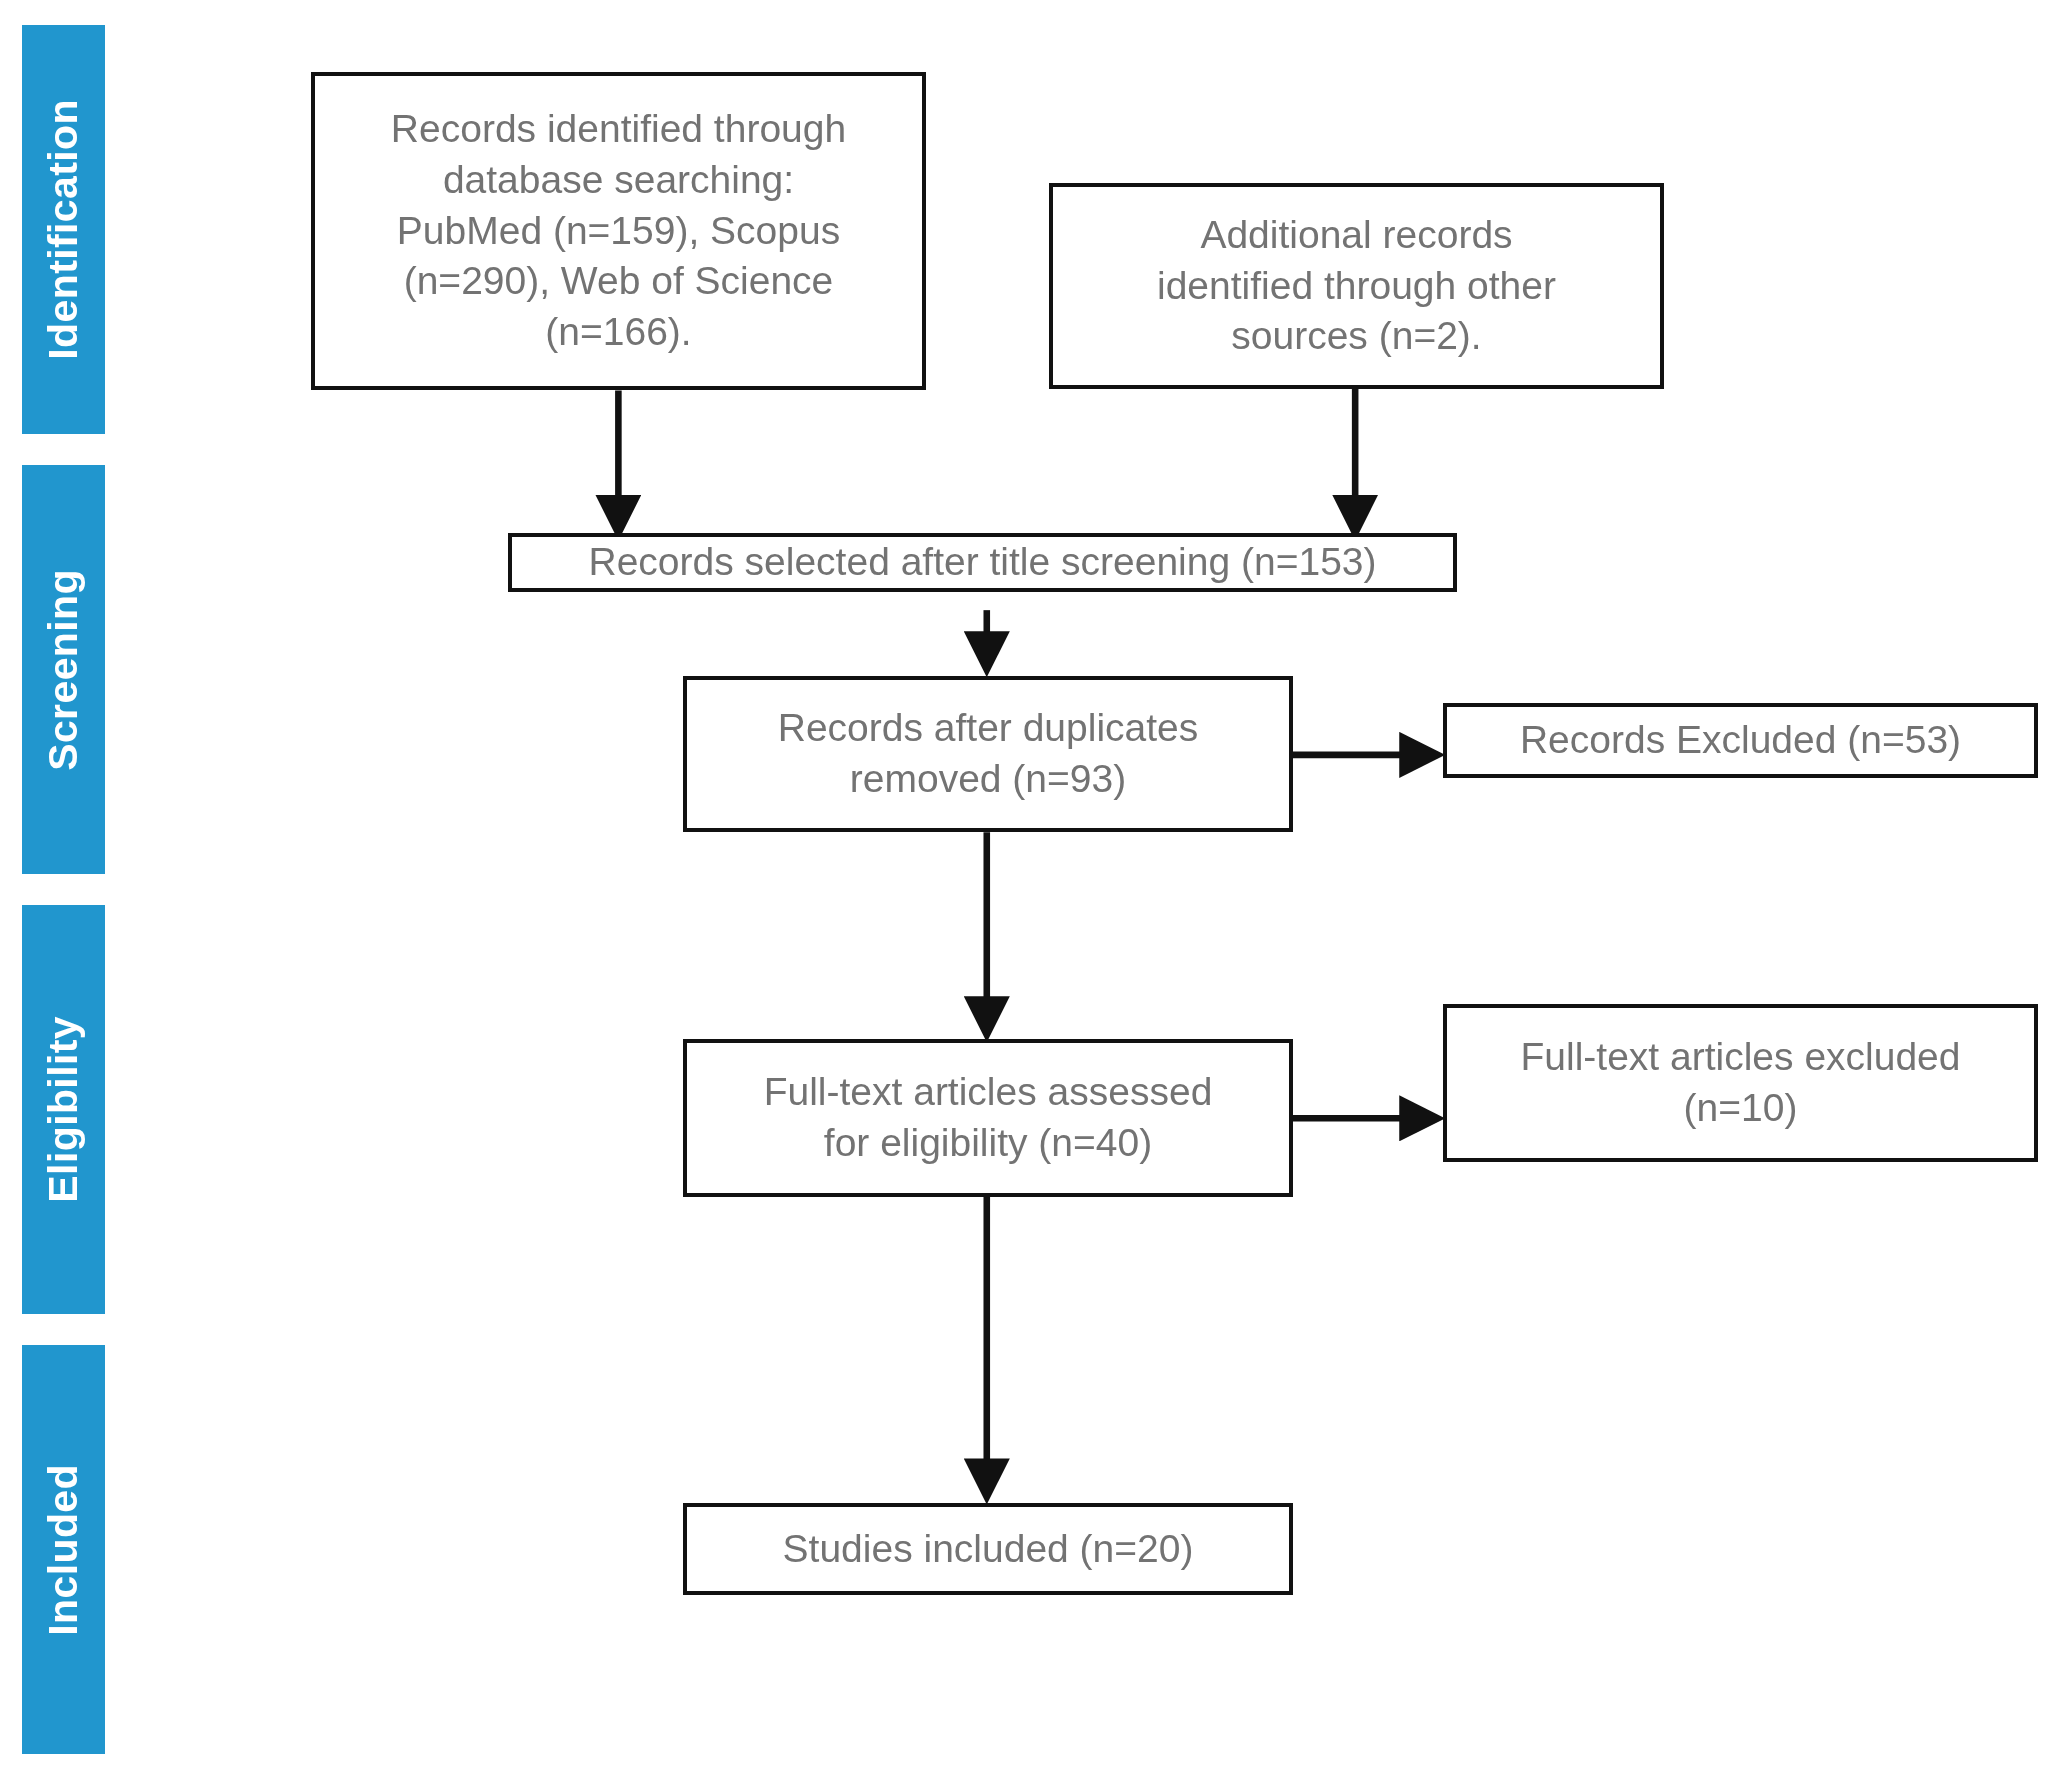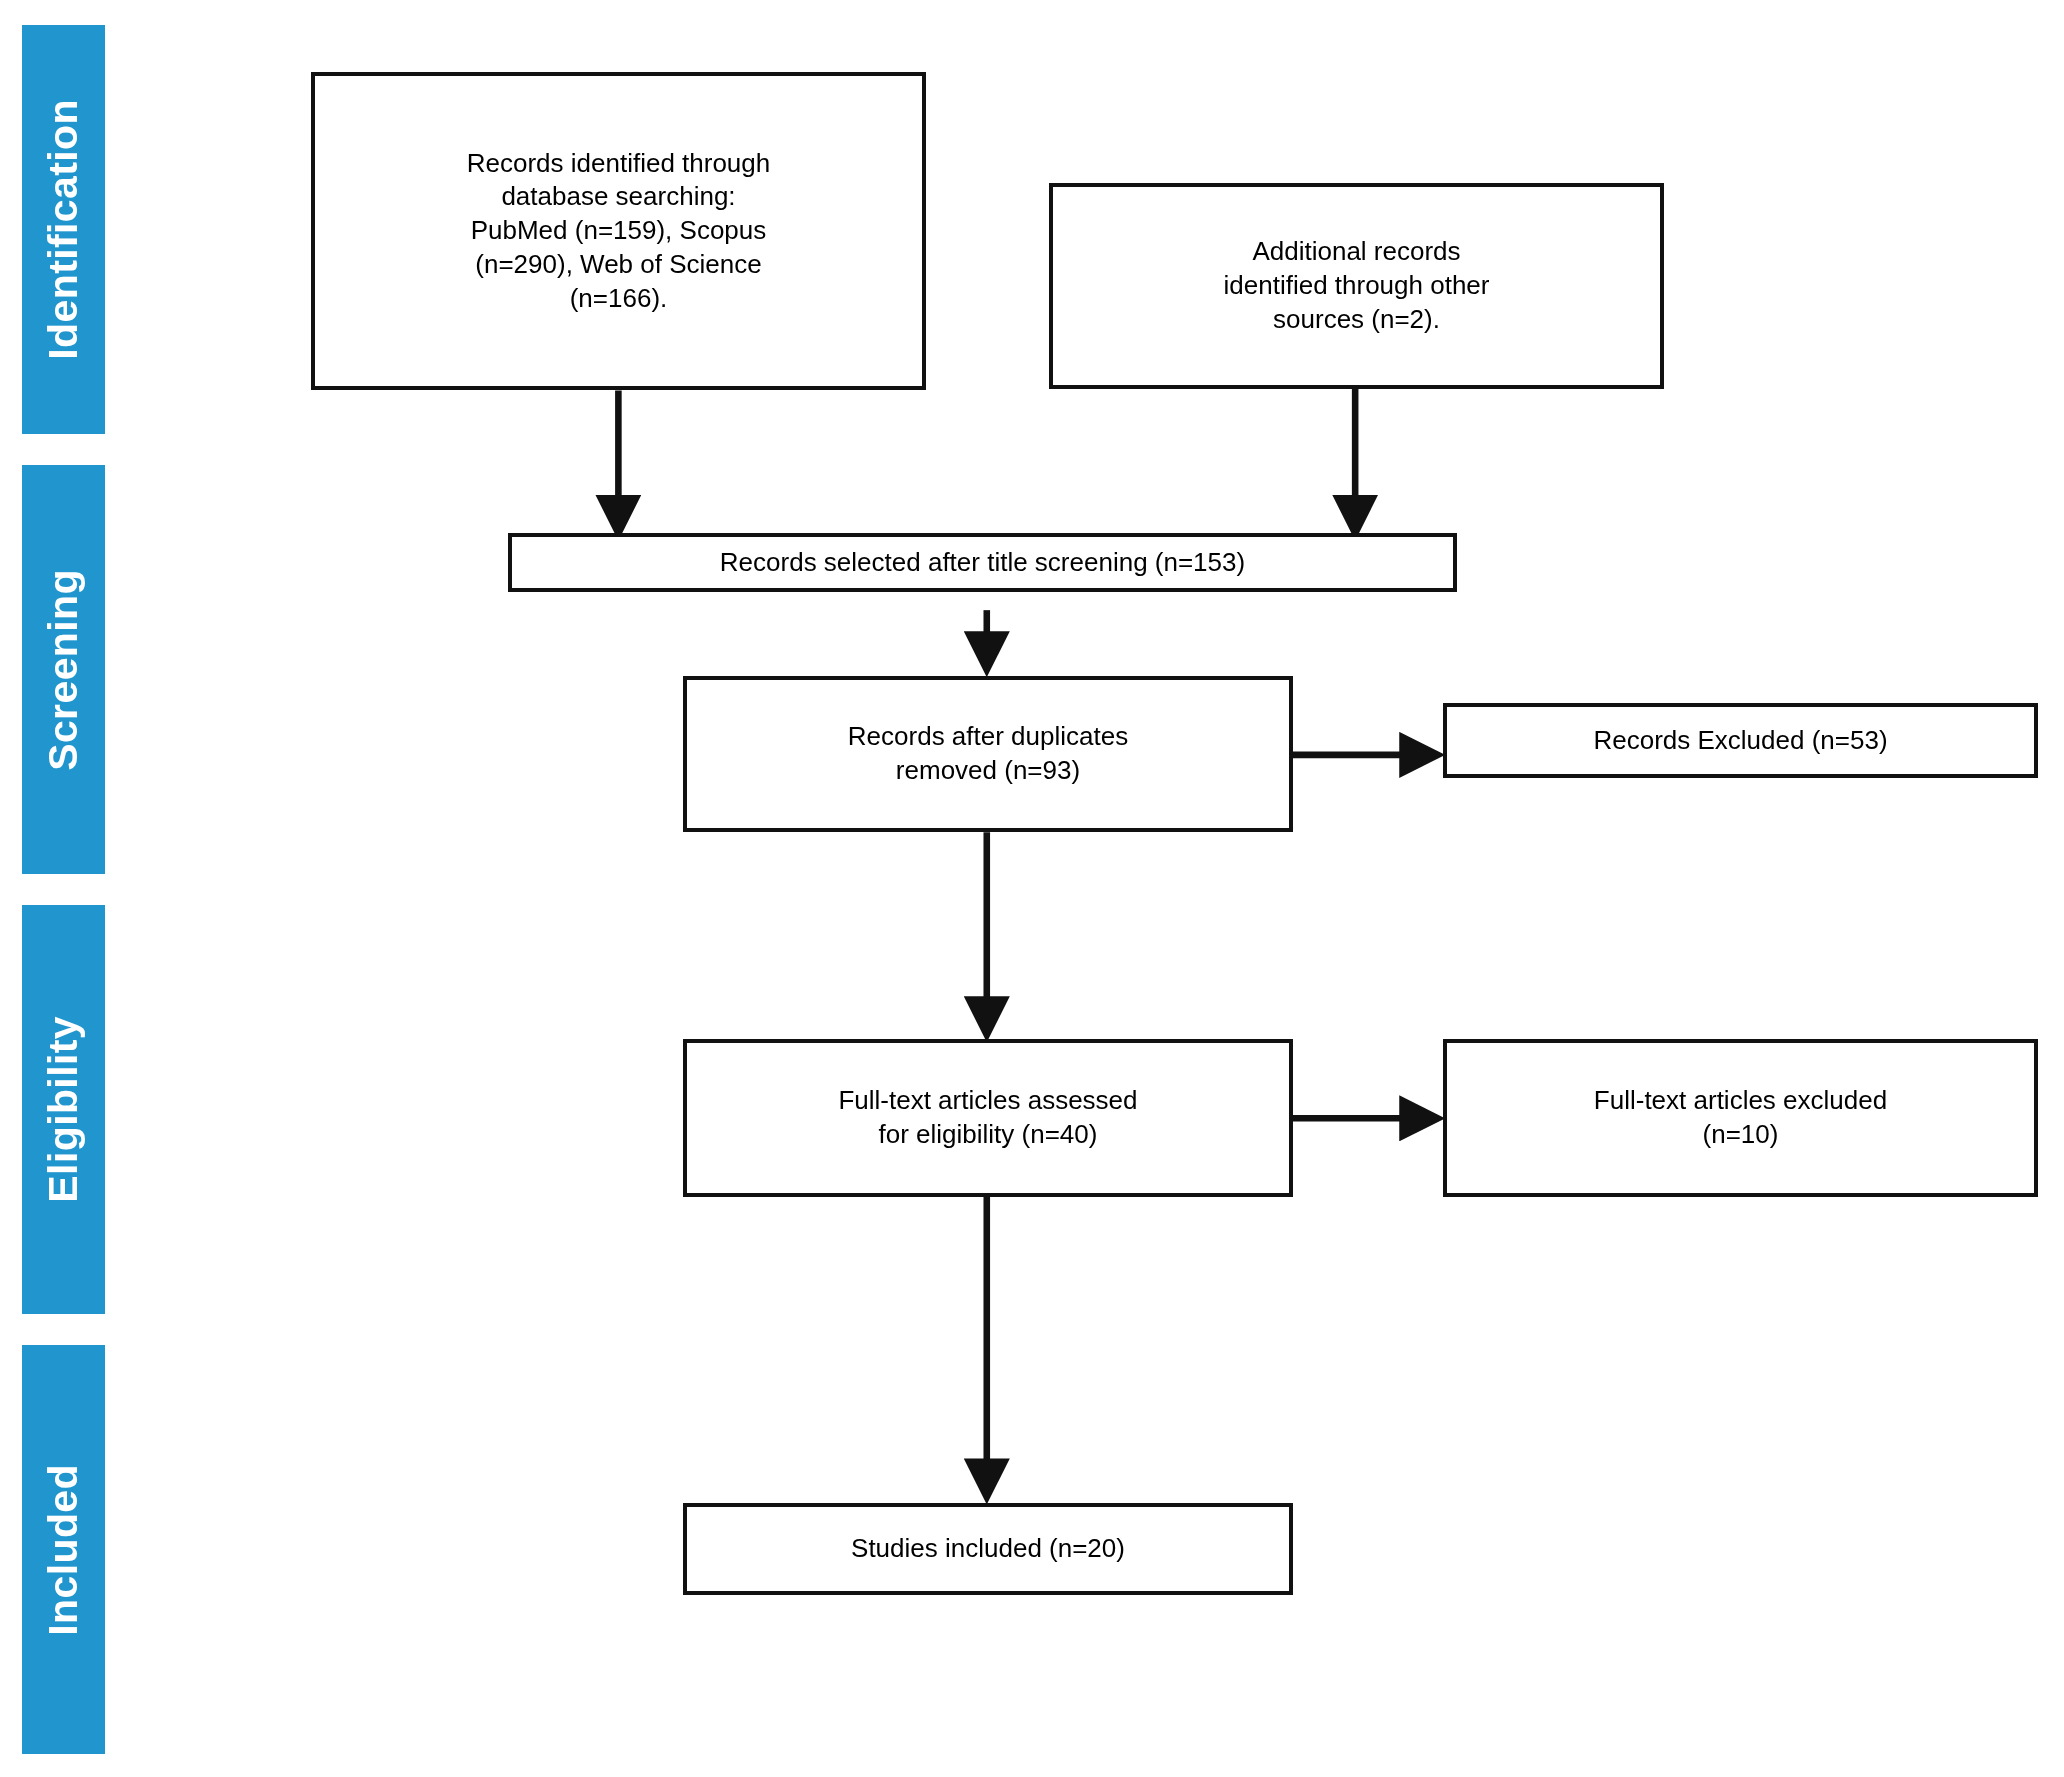--- a/index.html
+++ b/index.html
@@ -44,23 +44,23 @@
     position: absolute;
     box-sizing: border-box;
     border: 4.1px solid #111111;
     background: #ffffff;
     display: flex;
     align-items: center;
     justify-content: center;
     text-align: center;
   }
   .flow-box .box-text {
-    font-size: 26px;
+    font-size: 39px;
     line-height: 1.30;
-    color: #000000;
+    color: #737373;
     padding: 0 15px;
     font-family: "Liberation Sans", sans-serif;
     white-space: pre-line;
   }
 
   
   #connectors {
     position: absolute;
     left: 0;
     top: 0;
@@ -137,21 +137,21 @@
 
   <div class="flow-box" style="left:1443px; top:703px; width:595px; height:75px;">
     <span class="box-text">Records Excluded (n=53)</span>
   </div>
 
   <div class="flow-box" style="left:683px; top:1039px; width:610px; height:158px;">
     <span class="box-text">Full-text articles assessed
 for eligibility (n=40)</span>
   </div>
 
-  <div class="flow-box" style="left:1443px; top:1039px; width:595px; height:158px;">
+  <div class="flow-box" style="left:1443px; top:1004px; width:595px; height:158px;">
     <span class="box-text">Full-text articles excluded
 (n=10)</span>
   </div>
 
   <div class="flow-box" style="left:683px; top:1503px; width:610px; height:92px;">
     <span class="box-text">Studies included (n=20)</span>
   </div>
 
 </div>
 

